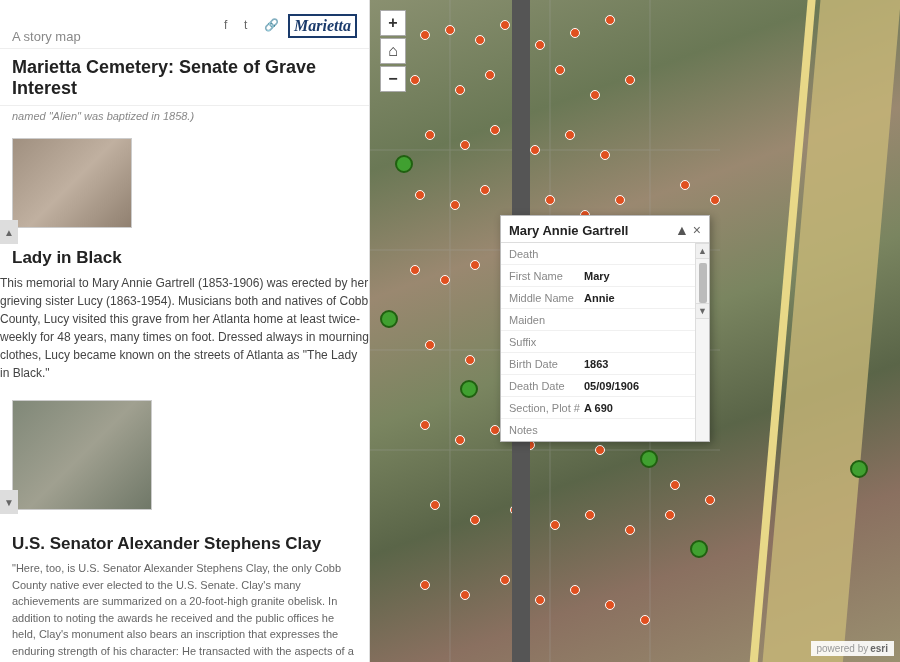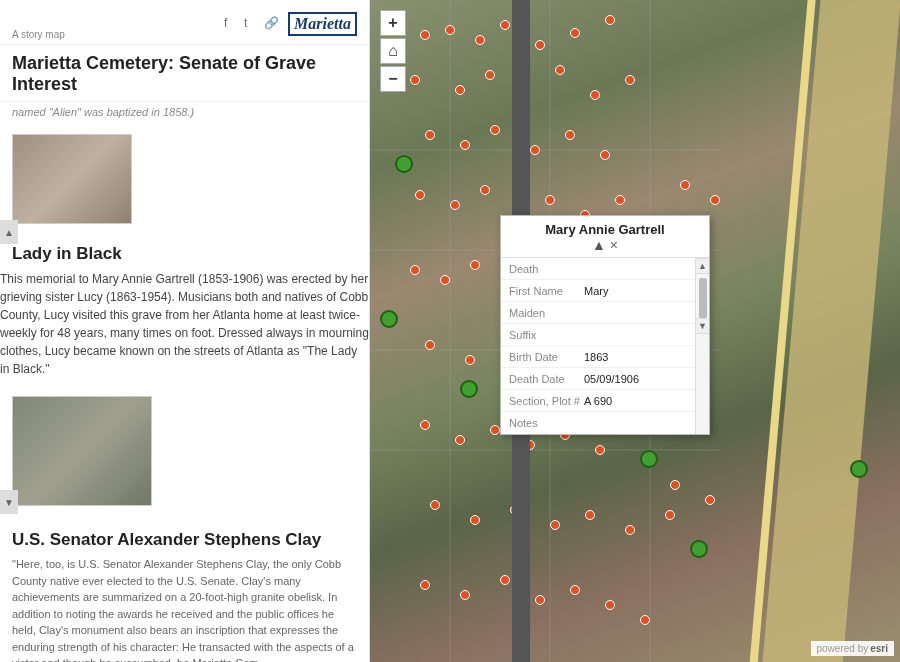--- a/index.html
+++ b/index.html
@@ -19,21 +19,21 @@
     .sidebar::-webkit-scrollbar-thumb { background: #ccc; }
 
     .story-header {
       padding: 8px 12px 4px;
       border-bottom: 1px solid #eee;
       display: flex;
       align-items: center;
       justify-content: space-between;
     }
     .story-header-left {
-      font-size: 10px;
+      font-size: 13px;
       color: #888;
       margin-top: 21px;
     }
     .story-header-right {
       display: flex;
       align-items: center;
       gap: 8px;
     }
     .social-icons {
       display: flex;
@@ -265,21 +265,20 @@
       font-size: 12px;
       z-index: 20;
     }
     .popup-header {
       background: #fff;
       padding: 6px 8px 4px;
       border-bottom: 1px solid #ddd;
       display: flex;
       align-items: center;
       justify-content: space-between;
-      flex-direction: column;
     }
     .popup-title {
       font-weight: bold;
       font-size: 13px;
       color: #222;
     }
     .popup-close {
       cursor: pointer;
       color: #666;
       font-size: 14px;
@@ -304,21 +303,21 @@
     .popup-row:last-child { border-bottom: none; }
     .popup-label {
       color: #888;
       font-size: 11px;
       width: 75px;
       flex-shrink: 0;
     }
     .popup-value {
       color: #222;
       font-size: 11px;
-      font-weight: 400;
+      font-weight: 700;
     }
     .popup-scrollbar {
       width: 14px;
       background: #f5f5f5;
       border-left: 1px solid #ddd;
       display: flex;
       flex-direction: column;
       align-items: center;
     }
     .popup-scrollbar-thumb {
@@ -530,20 +529,24 @@
 
       <div class="popup-row">
             <span class="popup-label">Death</span>
             <span class="popup-value"></span>
           </div>
           <div class="popup-row">
             <span class="popup-label">First Name</span>
             <span class="popup-value">Mary</span>
           </div>
           <div class="popup-row">
+            <span class="popup-label">Middle Name</span>
+            <span class="popup-value">Annie</span>
+          </div>
+          <div class="popup-row">
             <span class="popup-label">Maiden</span>
             <span class="popup-value"></span>
           </div>
           <div class="popup-row">
             <span class="popup-label">Suffix</span>
             <span class="popup-value"></span>
           </div>
           <div class="popup-row">
             <span class="popup-label">Birth Date</span>
             <span class="popup-value">1863</span>

